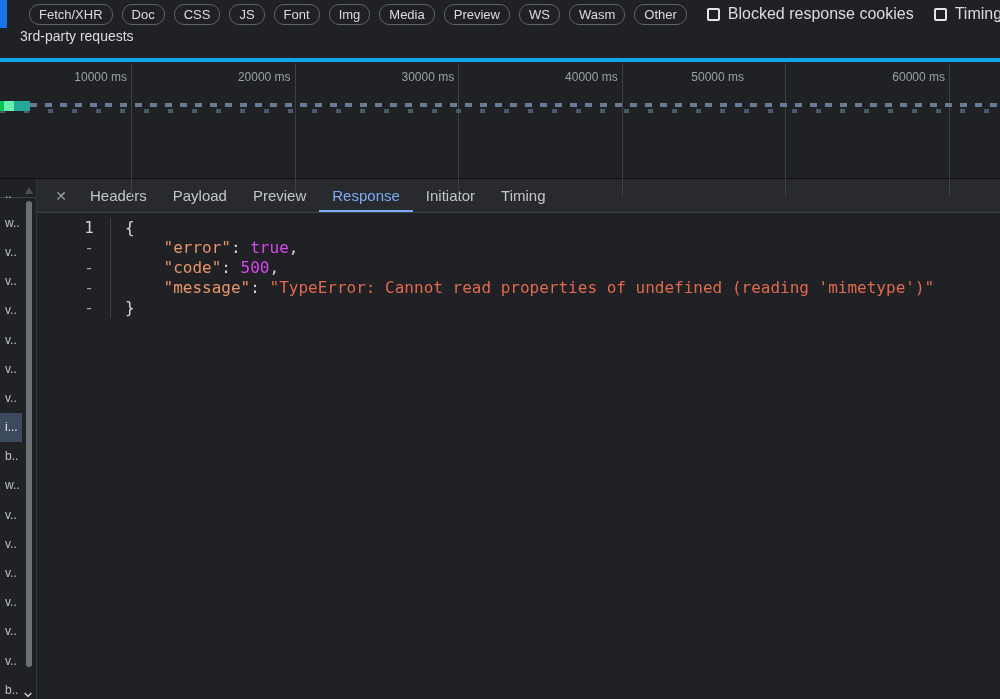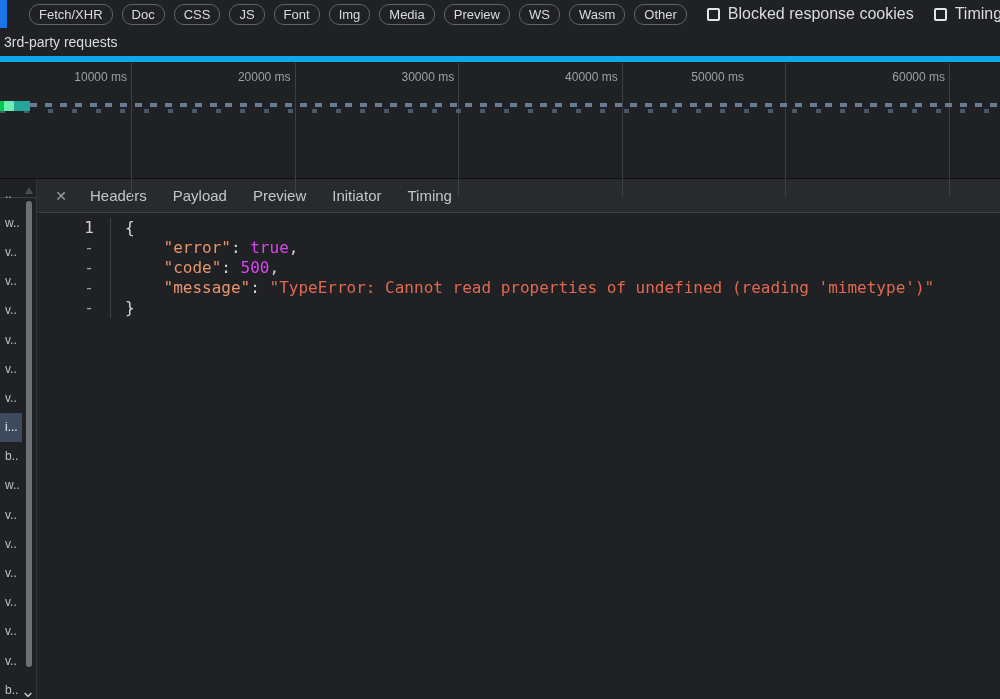--- a/index.html
+++ b/index.html
@@ -25,22 +25,22 @@
     padding:0 9px; height:21px; display:flex; align-items:center; cursor:default;
   }
   .cb-groups { display:flex; gap:20px; margin-left:20px; align-items:center; flex:0 0 auto; }
   .cbwrap { display:flex; gap:8px; align-items:center; }
   .cb { width:13px; height:13px; border:2px solid #e3e5e8; border-radius:2px; background:transparent; flex:0 0 auto; }
   .cblabel { font-size:16px; color:#dadce0; }
 
   
   .third-row {
     position:absolute; left:0; top:28px; width:1000px; height:34px;
-    display:flex; align-items:center; padding-left:4px;
-    border-bottom:6px solid #0ea5e9; font-size:14px; color:#dadce0;
+    display:flex; padding-left:20px;
+    border-bottom:4px solid #0ea5e9; font-size:14px; color:#dadce0;
   }
 
   
   .timeline { position:absolute; left:0; top:63px; width:1000px; height:135px; border-bottom:1px solid #3c4043; }
   .gridline { position:absolute; top:0; bottom:0; width:1px; background:#3c4043; z-index:1; }
   .tick-label { position:absolute; top:7px; width:90px; text-align:right; font-size:12px; color:#9aa0a6; z-index:1; }
   .dashrow1 { position:absolute; left:0; right:0; top:40px; height:4px; z-index:2;
     background:repeating-linear-gradient(90deg,#6e86a0 0 7px,transparent 7px 15px); opacity:.9; }
   .dashrow2 { position:absolute; left:0; right:0; top:46px; height:4px; z-index:2;
     background:repeating-linear-gradient(90deg,#5a7088 0 5px,transparent 5px 24px); opacity:.7; }
@@ -163,20 +163,21 @@
     <div class="vs-down">⌄</div>
   </div>
 
   <div class="panel">
     <div class="tabbar">
       <div class="close-btn">✕</div>
       <div class="tabs">
           <div class="tab">Headers</div>
           <div class="tab">Payload</div>
           <div class="tab">Preview</div>
+          <div class="tab active">Response</div>
           <div class="tab">Initiator</div>
           <div class="tab">Timing</div>
         </div>
     </div>
     <div class="code">
       <div class="gutter">
           <div>1</div>
           <div>-</div>
           <div>-</div>
           <div>-</div>

